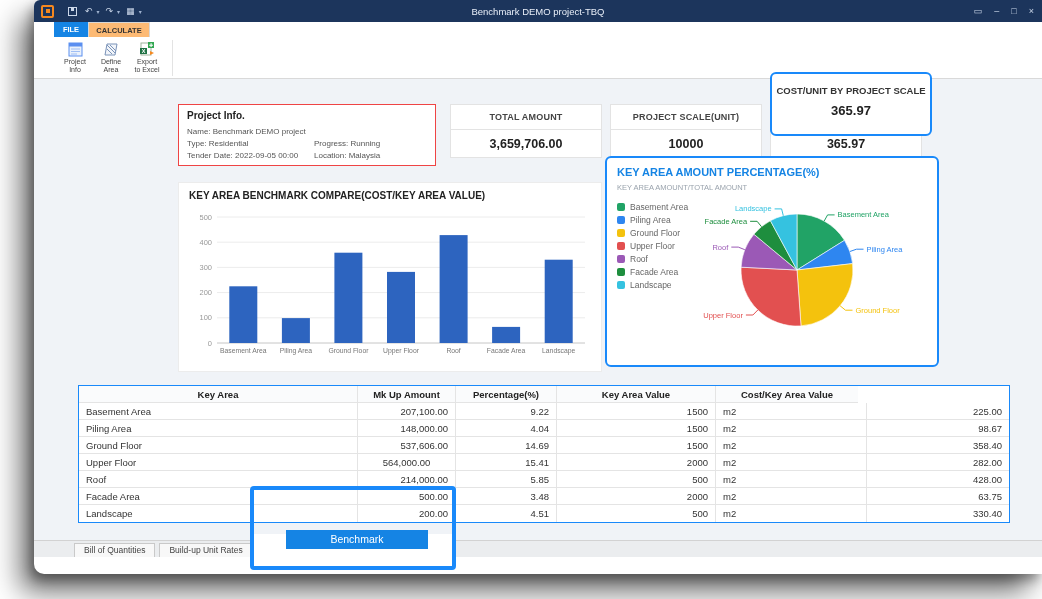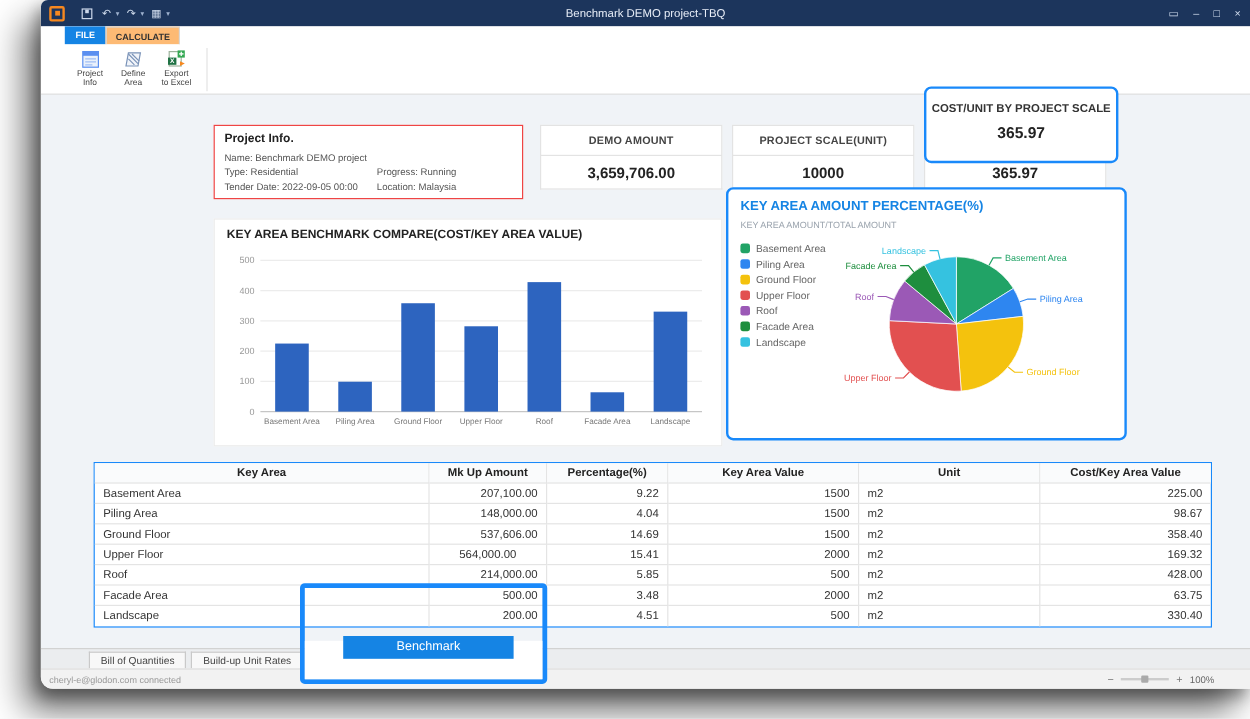--- a/index.html
+++ b/index.html
@@ -197,21 +197,21 @@
   <div class="panel pinfo">
     <div class="ptitle">Project Info.</div>
     <div class="fld" style="left:8px;top:22px">Name: Benchmark DEMO project</div>
     <div class="fld" style="left:8px;top:34px">Type: Residential</div>
     <div class="fld" style="left:135px;top:34px">Progress: Running</div>
     <div class="fld" style="left:8px;top:46px">Tender Date: 2022-09-05 00:00</div>
     <div class="fld" style="left:135px;top:46px">Location: Malaysia</div>
   </div>
 
   <div class="stat" style="left:416px;top:104px">
-    <div class="shead">DEMO AMOUNT</div>
+    <div class="shead">TOTAL AMOUNT</div>
     <div class="sval">3,659,706.00</div>
   </div>
   <div class="stat" style="left:576px;top:104px">
     <div class="shead">PROJECT SCALE(UNIT)</div>
     <div class="sval">10000</div>
   </div>
   <div class="stat" style="left:736px;top:104px">
     <div class="shead">COST/UNIT BY PROJECT SCALE</div>
     <div class="sval">365.97</div>
   </div>
@@ -310,21 +310,20 @@
         <text x="164.6" y="53.4" text-anchor="end" font-size="7.5" fill="#35c2e0">Landscape</text>
       </svg>
   </div>
 
   <div class="btable" id="benchTable">
       <div class="trow thead">
         <div class="tcell" style="width: 279px;">Key Area</div>
         <div class="tcell" style="width: 98px;">Mk Up Amount</div>
         <div class="tcell" style="width: 101px;">Percentage(%)</div>
         <div class="tcell" style="width: 159px;">Key Area Value</div>
-        <div class="tcell" style="width: 151px;">Unit</div>
         <div class="tcell" style="width: 142px;">Cost/Key Area Value</div>
       </div>
       <div class="trow">
         <div class="tcell left" style="width: 279px;">Basement Area</div>
         <div class="tcell right" style="width: 98px;">207,100.00</div>
         <div class="tcell right" style="width: 101px;">9.22</div>
         <div class="tcell right" style="width: 159px;">1500</div>
         <div class="tcell left" style="width: 151px;">m2</div>
         <div class="tcell right" style="width: 142px;">225.00</div>
       </div>
@@ -343,21 +342,21 @@
         <div class="tcell right" style="width: 159px;">1500</div>
         <div class="tcell left" style="width: 151px;">m2</div>
         <div class="tcell right" style="width: 142px;">358.40</div>
       </div>
       <div class="trow">
         <div class="tcell left" style="width: 279px;">Upper Floor</div>
         <div class="tcell right" style="width: 98px; text-align: center;">564,000.00</div>
         <div class="tcell right" style="width: 101px;">15.41</div>
         <div class="tcell right" style="width: 159px;">2000</div>
         <div class="tcell left" style="width: 151px;">m2</div>
-        <div class="tcell right" style="width: 142px;">169.32</div>
+        <div class="tcell right" style="width: 142px;">282.00</div>
       </div>
       <div class="trow">
         <div class="tcell left" style="width: 279px;">Roof</div>
         <div class="tcell right" style="width: 98px;">214,000.00</div>
         <div class="tcell right" style="width: 101px;">5.85</div>
         <div class="tcell right" style="width: 159px;">500</div>
         <div class="tcell left" style="width: 151px;">m2</div>
         <div class="tcell right" style="width: 142px;">428.00</div>
       </div>
       <div class="trow">
@@ -376,30 +375,19 @@
         <div class="tcell left" style="width: 151px;">m2</div>
         <div class="tcell right" style="width: 142px;">330.40</div>
       </div>
     </div>
 
   <div class="tabbar" id="bottomTabs">
       <div class="btab">Bill of Quantities</div>
       <div class="btab">Build-up Unit Rates</div>
     </div>
 
-  <div class="statusbar">
-    <span class="st-left">cheryl-e@glodon.com connected</span>
-    <span class="st-right">
-      <span class="zi">−</span>
-      <span class="ztrack">
-          <span class="zthumb"></span>
-        </span>
-      <span class="zi">+</span>
-      <span class="zlabel">100%</span>
-    </span>
-  </div>
 
   <div class="tourbox">
     <div class="tourfill"></div>
     <div class="bench-btn">Benchmark</div>
   </div>
 
 </div>
 
 </body></html>

